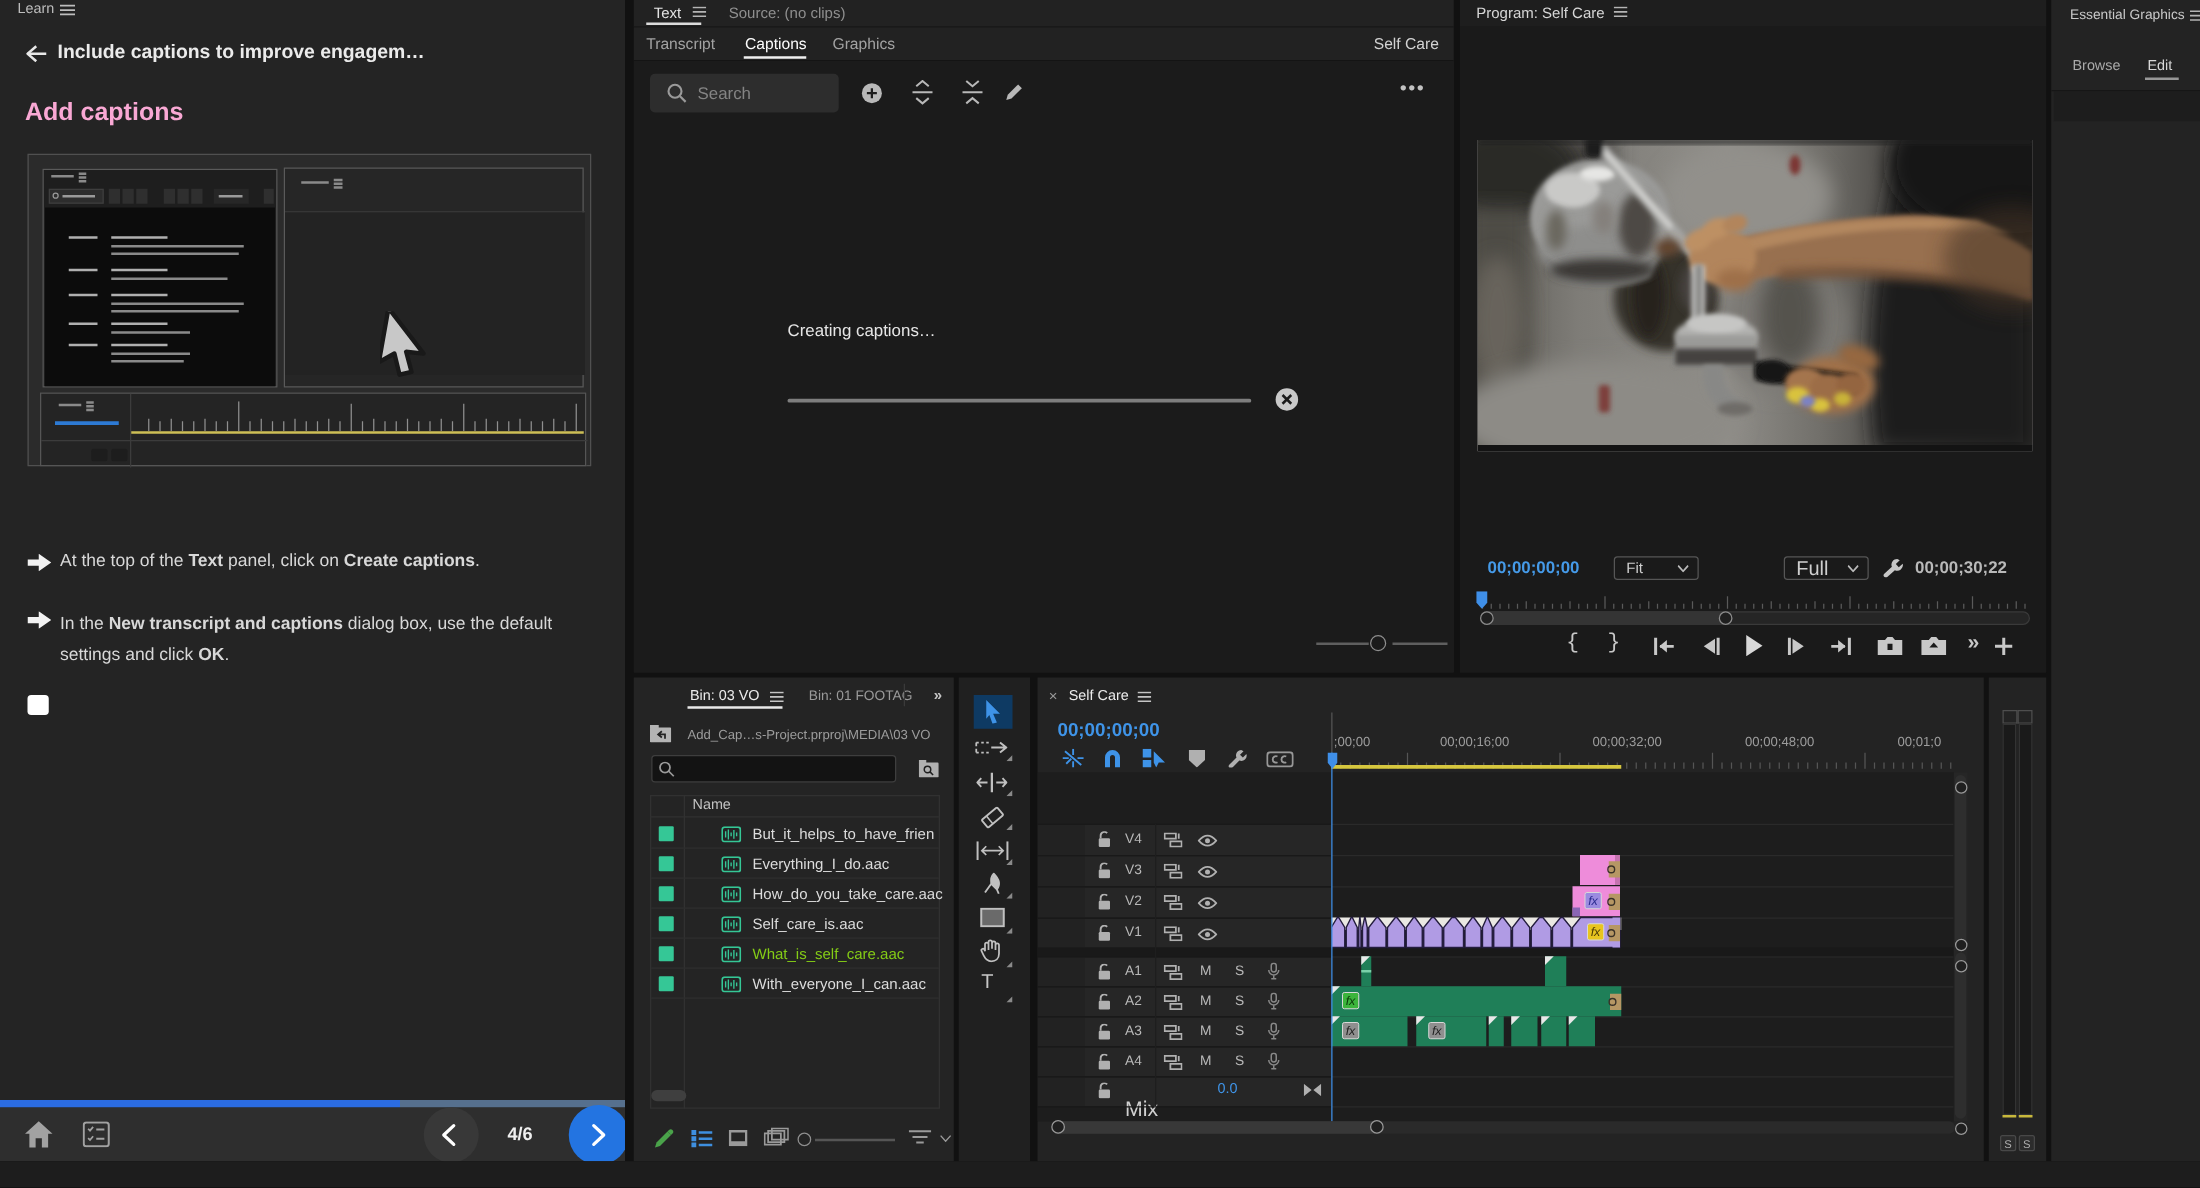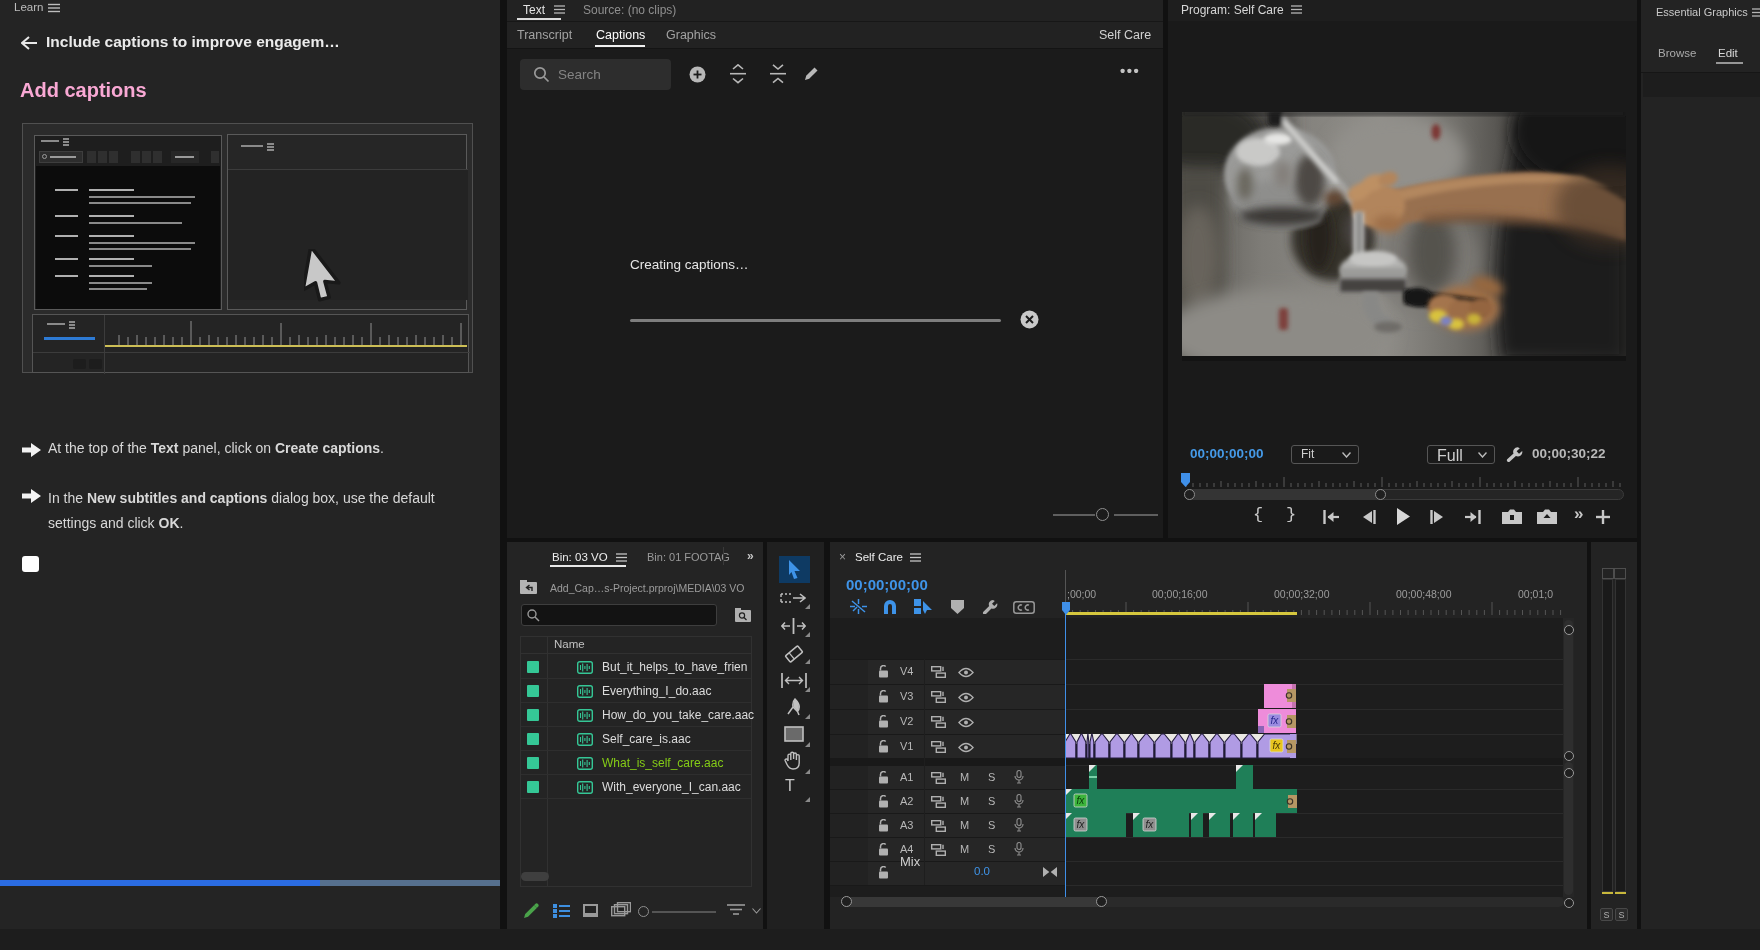--- a/index.html
+++ b/index.html
@@ -145,26 +145,47 @@
 
 
   <svg class="abs" style="left:22px;top:443px" width="19" height="14" viewBox="0 0 19 14">
       <path d="M0 4.5 h9 v-4.5 l10 7 l-10 7 v-4.5 h-9 z" fill="#f2f2f2"></path>
     </svg>
   <div class="abs" style="left:48px;top:440px;width:400px;font-size:14px;color:#d8d8d8">At the top of the <b>Text</b> panel, click on <b>Create captions</b>.</div>
 
   <svg class="abs" style="left:22px;top:489px" width="19" height="14" viewBox="0 0 19 14">
       <path d="M0 4.5 h9 v-4.5 l10 7 l-10 7 v-4.5 h-9 z" fill="#f2f2f2"></path>
     </svg>
-  <div class="abs" style="left:48px;top:486px;width:398px;font-size:14px;color:#d8d8d8;line-height:25px">In the <b>New subtitles and captions</b> dialog box, use the default settings and click <b>OK</b>.</div>
+  <div class="abs" style="left:48px;top:486px;width:398px;font-size:14px;color:#d8d8d8;line-height:25px">In the <b>New transcript and captions</b> dialog box, use the default settings and click <b>OK</b>.</div>
 
   <div class="abs" style="left:22px;top:556px;width:17px;height:16px;background:#fff;border-radius:3px"></div>
 
   <div class="abs" style="left:0;top:880px;width:320px;height:6px;background:#2b6ce2"></div>
   <div class="abs" style="left:320px;top:880px;width:180px;height:6px;background:#56708e"></div>
+  <div class="abs" style="left:0;top:886px;width:500px;height:43px;background:#2e2e2e">
+    <svg class="abs" style="left:19px;top:10px" width="24" height="23" viewBox="0 0 24 23">
+        <path d="M12 1 L23 11 H19.5 V22 H14.5 V14.5 H9.5 V22 H4.5 V11 H1 Z" fill="#a2a2a2"></path>
+      </svg>
+    <svg class="abs" style="left:66px;top:11px" width="22" height="21" viewBox="0 0 22 21">
+        <rect x="1" y="1" width="20" height="19" rx="2" fill="none" stroke="#a2a2a2" stroke-width="1.6"></rect>
+        <polyline points="4.5,6 6,7.5 8.5,4.5" fill="none" stroke="#a2a2a2" stroke-width="1.4"></polyline>
+        <line x1="11" y1="6.5" x2="17.5" y2="6.5" stroke="#a2a2a2" stroke-width="1.6"></line>
+        <polyline points="4.5,13.5 6,15 8.5,12" fill="none" stroke="#a2a2a2" stroke-width="1.4"></polyline>
+        <line x1="11" y1="14" x2="17.5" y2="14" stroke="#a2a2a2" stroke-width="1.6"></line>
+      </svg>
+    <div class="abs" style="left:339px;top:0px;width:44px;height:44px;background:#383838;border-radius:50%"></div>
+    <svg class="abs" style="left:353px;top:13px" width="12" height="18" viewBox="0 0 12 18">
+        <polyline points="10,1.5 2,9 10,16.5" fill="none" stroke="#fff" stroke-width="2.6" stroke-linecap="round" stroke-linejoin="round"></polyline>
+      </svg>
+    <div class="abs" style="left:406px;top:14px;font-size:14.5px;font-weight:700;color:#efefef">4/6</div>
+    <div class="abs" style="left:455px;top:-2px;width:48px;height:48px;background:#2374e1;border-radius:50%"></div>
+    <svg class="abs" style="left:473px;top:13px" width="12" height="18" viewBox="0 0 12 18">
+        <polyline points="2,1.5 10,9 2,16.5" fill="none" stroke="#fff" stroke-width="2.6" stroke-linecap="round" stroke-linejoin="round"></polyline>
+      </svg>
+  </div>
 </div>
 
 <div class="panel" id="textpanel" style="left:507px;top:0;width:656px;height:538px;background:#222">
   <div class="abs" style="left:16px;top:3px;font-size:12px;color:#e3e3e3">Text</div>
   <svg class="abs" style="left:47px;top:5px" width="11" height="9">
       <g stroke="#b5b5b5" stroke-width="1.3">
         <line x1="0" y1="1" x2="11" y2="1"></line>
         <line x1="0" y1="4.5" x2="11" y2="4.5"></line>
         <line x1="0" y1="8" x2="11" y2="8"></line>
       </g>
@@ -984,21 +1005,21 @@
       <div class="abs" style="left:158px;top:225px;font-size:11px;color:#b8b8b8">S</div>
       <svg class="abs" style="left:184px;top:224px" width="10" height="14" viewBox="0 0 10 14">
         <rect x="3" y="0.5" width="4" height="7" rx="2" fill="none" stroke="#888" stroke-width="1.2"></rect>
         <path d="M1 6 a4 4 0 0 0 8 0 M5 10 v3 M3 13 h4" fill="none" stroke="#888" stroke-width="1.2"></path>
       </svg>
       <div class="abs" style="left:0;top:243px;width:235px;height:1px;background:#191919"></div>
       <svg class="abs" style="left:48px;top:248px" width="11" height="13" viewBox="0 0 11 13">
         <rect x="1" y="5.5" width="9" height="7" rx="1" fill="#b0b0b0"></rect>
         <path d="M2.5 5.5 V3.5 a3 3 0 0 1 5.2 -2" fill="none" stroke="#b0b0b0" stroke-width="1.5"></path>
       </svg>
-      <div class="abs" style="left:70px;top:236px;font-size:13px;color:#d0d0d0">Mix</div>
+      <div class="abs" style="left:70px;top:260px;font-size:17px;color:#d0d0d0">Mix</div>
       <div class="abs" style="left:144px;top:247px;font-size:11.5px;color:#3f94e8">0.0</div>
       <div class="abs" style="left:94px;top:41px;width:1px;height:226px;background:#1e1e1e"></div>
       <svg class="abs" style="left:213px;top:249px" width="14" height="10" viewBox="0 0 14 10">
         <path d="M0 0 L6.3 5 L0 10 Z M14 0 L7.7 5 L14 10 Z" fill="#b0b0b0"></path>
       </svg>
       <div class="abs" style="left:0;top:267px;width:235px;height:1px;background:#191919"></div>
     </div>
   <div id="clips" class="abs" style="left:235px;top:76px;width:498px;height:279px;background:#1d1d1d;overflow:hidden">
       <svg class="abs" style="left:0;top:0" width="498" height="279" viewBox="0 0 498 279">
         <rect x="0" y="41" width="498" height="1" fill="#2a2a2a"></rect>

